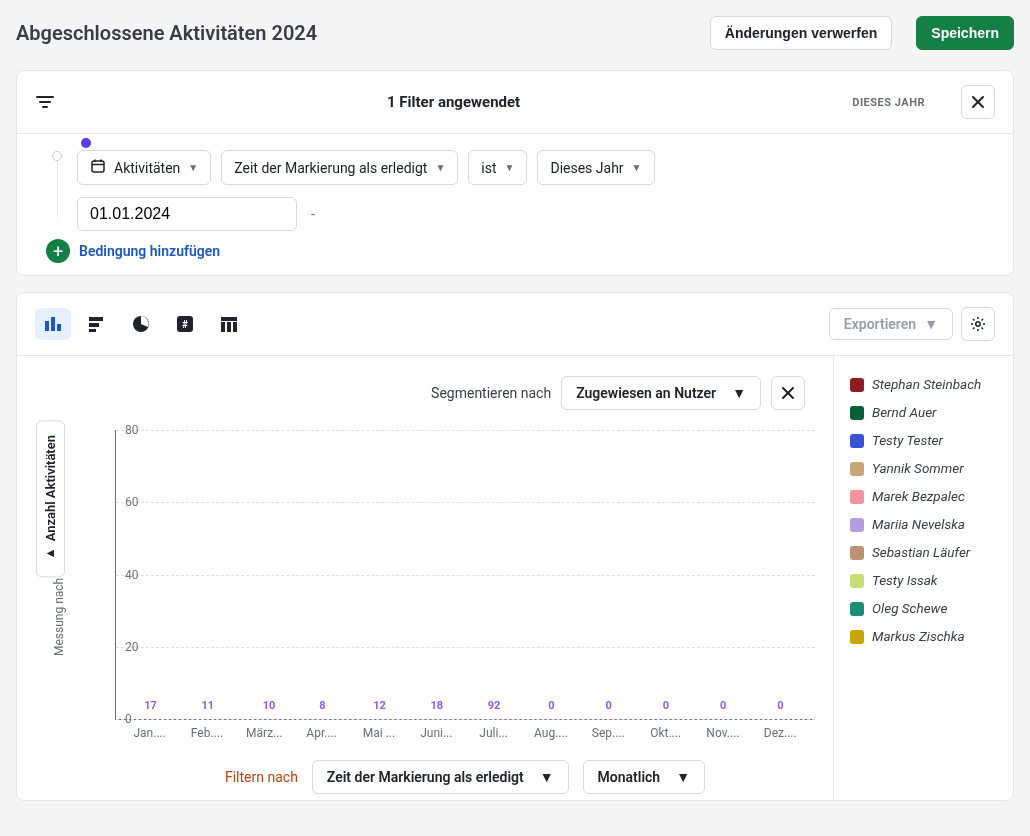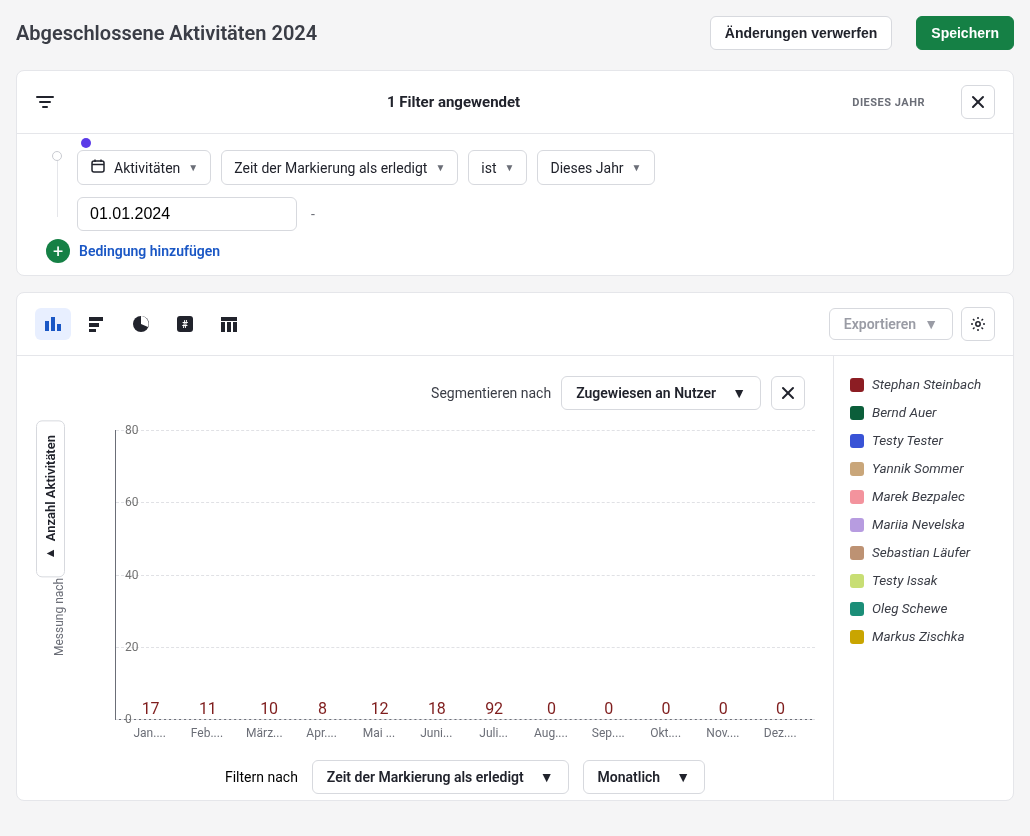--- a/index.html
+++ b/index.html
@@ -285,23 +285,23 @@
   }
   .bar-stack {
     width: 34px;
     display:flex;
     flex-direction:column-reverse;
   }
   .seg { width:100%; }
   .bar-total {
     position:absolute;
     top: -20px;
-    font-size: 16px;
-    font-weight:400;
-    color:#7f1d1d;
+    font-size: 11px;
+    font-weight:700;
+    color:#8b5cf6;
   }
   .xticks {
     display:flex;
     padding: 6px 6px 0 6px;
   }
   .xtick {
     flex:1;
     text-align:center;
     font-size:12px;
     color:#6b6e77;
@@ -326,21 +326,21 @@
   .swatch {
     width:14px;height:14px;border-radius:3px;flex-shrink:0;margin-top:2px;
   }
   .bottom-filter {
     display:flex;
     justify-content:center;
     align-items:center;
     gap: 14px;
     padding: 20px 0 8px 0;
   }
-  .bottom-filter-label { font-size:14px; color:#000000; }
+  .bottom-filter-label { font-size:14px; color:#c2410c; }
 </style>
 </head>
 <body>
 
 <div class="header-row">
   <h1 class="page-title">Abgeschlossene Aktivitäten 2024</h1>
   <button class="btn">Änderungen verwerfen</button>
   <button class="btn btn-green">Speichern</button>
 </div>
 

